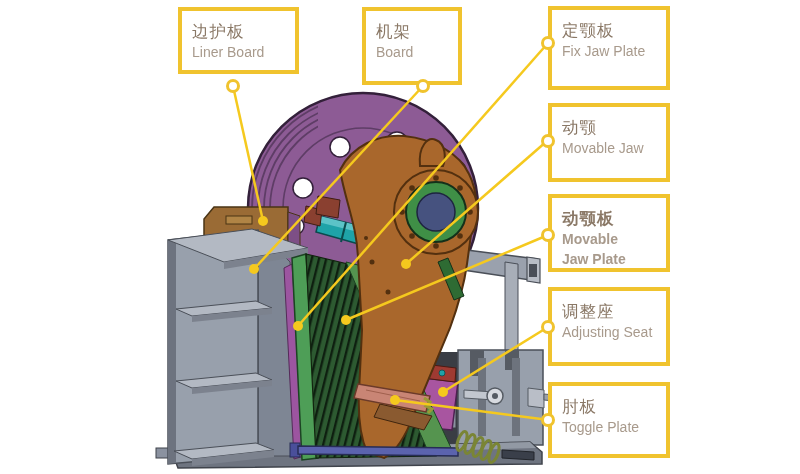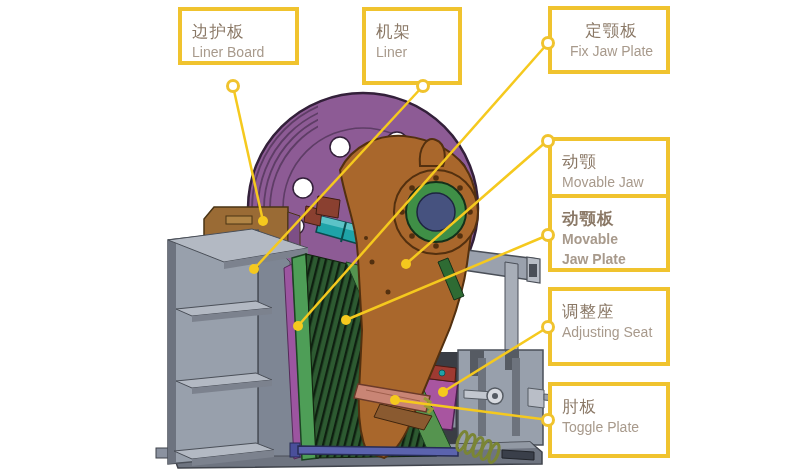--- a/index.html
+++ b/index.html
@@ -15,24 +15,24 @@
   }
   .callout .zh{font-size:16.5px;color:#8A7866;letter-spacing:1px;}
   .callout .en{font-size:14px;color:#A89A8C;white-space:nowrap;margin-top:2px;}
   .anchor-ring{
     position:absolute;z-index:5;box-sizing:border-box;
     width:14px;height:14px;border-radius:50%;
     background:#ffffff;border:3.5px solid #F0C32E;
     transform:translate(-50%,-50%);
   }
   
-  #c0{left:178px;top:7px;width:121px;height:58px;}
+  #c0{left:178px;top:7px;width:121px;height:67px;}
   #c1{left:362px;top:7px;width:100px;height:78px;}
-  #c2{left:548px;top:6px;width:122px;height:68px;text-align:center;}
-  #c3{left:548px;top:103px;width:122px;height:79px;margin-top:34px;}
+  #c2{left:548px;top:6px;width:122px;height:84px;}
+  #c3{left:548px;top:103px;width:122px;height:79px;}
   #c4{left:548px;top:194px;width:122px;height:78px;font-weight:bold;}
   #c5{left:548px;top:287px;width:122px;height:79px;}
   #c6{left:548px;top:382px;width:122px;height:76px;}
 </style>
 </head>
 <body>
 
 <div id="stage">
 
   <svg id="machine-svg" width="800" height="474" viewBox="0 0 800 474">
@@ -213,21 +213,21 @@
       <circle cx="395" cy="400" r="5"></circle>
     </g>
   </svg>
 
   <div class="callout" id="c0">
     <div class="zh">边护板</div>
     <div class="en">Liner Board</div>
   </div>
   <div class="callout" id="c1">
     <div class="zh">机架</div>
-    <div class="en">Liner</div>
+    <div class="en">Board</div>
   </div>
   <div class="callout" id="c2">
     <div class="zh">定颚板</div>
     <div class="en">Fix Jaw Plate</div>
   </div>
   <div class="callout" id="c3">
     <div class="zh">动颚</div>
     <div class="en">Movable Jaw</div>
   </div>
   <div class="callout" id="c4">

